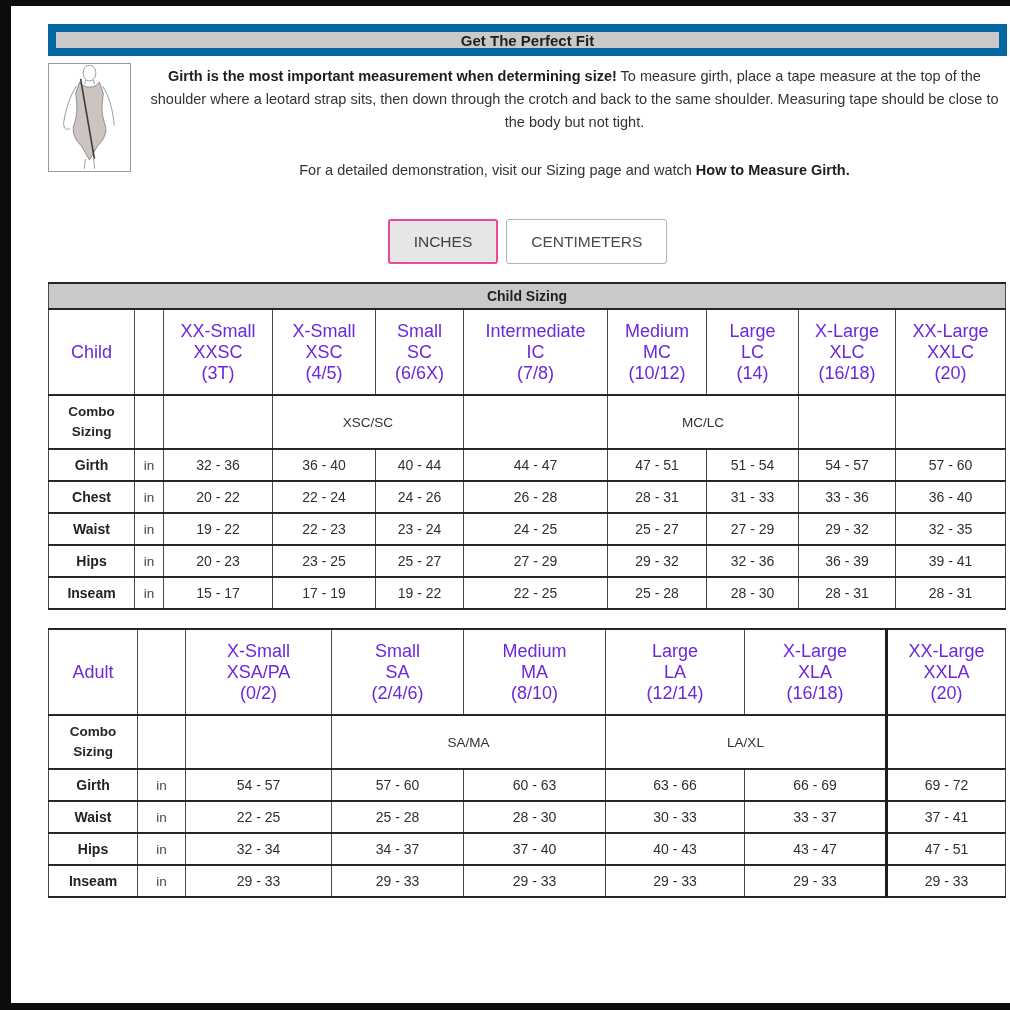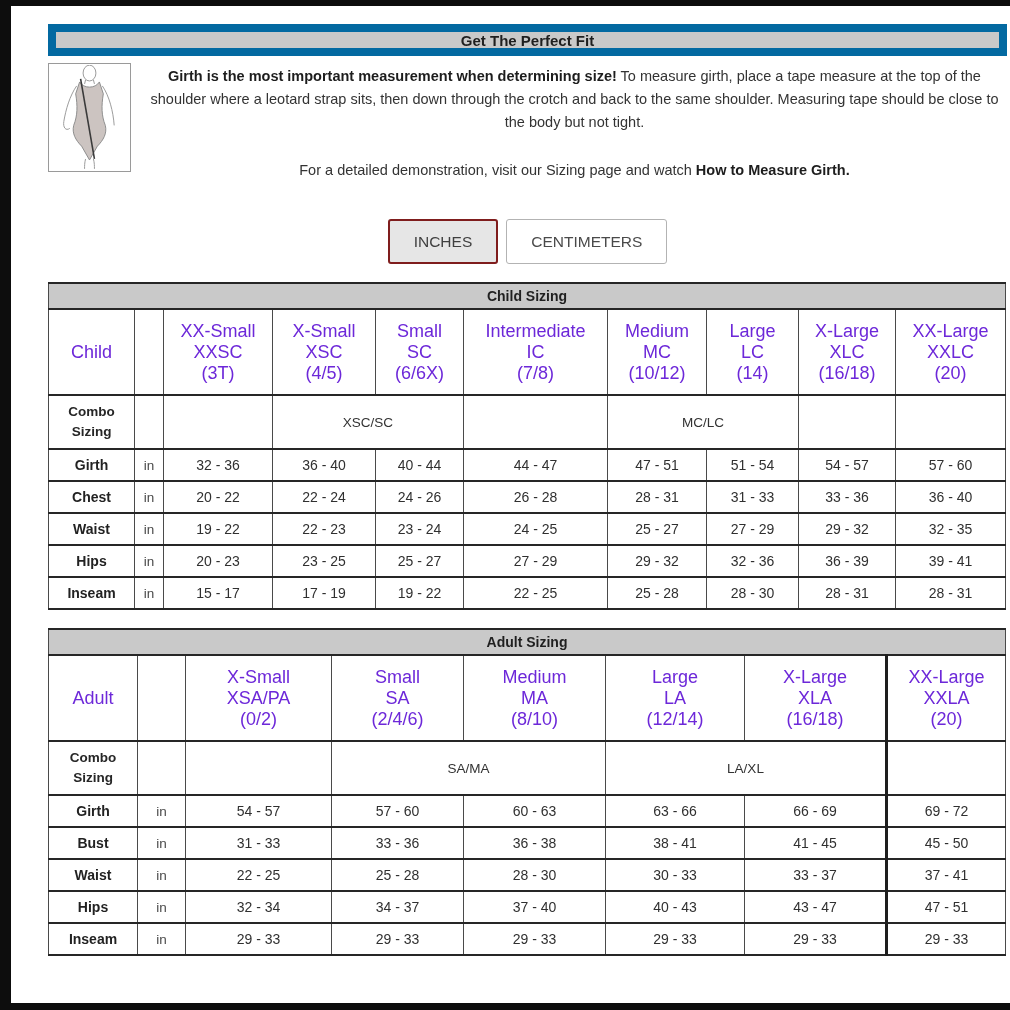--- a/index.html
+++ b/index.html
@@ -32,21 +32,21 @@
   .intro-text .p2 { margin-top:25px; }
 
   .toggle-row { text-align:center; margin-top:37px; }
   .btn {
     display:inline-block; vertical-align:middle; height:45px; line-height:41px;
     font-size:15.5px; color:#4a4a4a; background:#ffffff;
     border:1px solid #b3b3b3; border-radius:3px; padding:0 24px; cursor:pointer;
     font-family:"Liberation Sans","DejaVu Sans",sans-serif;
   }
   .btn.selected {
-    background:#e6e6e6; border:2px solid #7f1d1d; line-height:41px; color:#3f3f3f;
+    background:#e6e6e6; border:2px solid #ec4899; line-height:41px; color:#3f3f3f;
   }
   .btn + .btn { margin-left:8px; }
 
   .guide-note { text-align:center; margin-top:23px; font-size:13.5px; color:#3d3d3d; }
 
   table.size-table {
     border-collapse:collapse; table-layout:fixed; width:957px; margin-top:18px;
     background:#fff;
   }
   table.size-table td {
@@ -241,23 +241,20 @@
       <col style="width:89px">
         <col style="width:48px">
         <col style="width:146px">
         <col style="width:132px">
       <col style="width:142px">
         <col style="width:139px">
         <col style="width:142px">
         <col style="width:119px">
     </colgroup>
     <tbody>
-      <tr class="title-row">
-        <td colspan="8">Adult Sizing</td>
-      </tr>
       <tr class="header-row">
         <td class="lbl">Adult</td>
         <td class="unit"></td>
       <td>
             <div>X-Small</div>
             <div>XSA/PA</div>
             <div>(0/2)</div>
           </td>
           <td>
             <div>Small</div>
@@ -297,30 +294,20 @@
           <td class="lbl">Girth</td>
           <td class="unit">in</td>
           <td class="val">54 - 57</td>
           <td class="val">57 - 60</td>
           <td class="val">60 - 63</td>
           <td class="val">63 - 66</td>
           <td class="val">66 - 69</td>
           <td class="val">69 - 72</td>
         </tr>
         <tr class="data-row">
-          <td class="lbl">Bust</td>
-          <td class="unit">in</td>
-          <td class="val">31 - 33</td>
-          <td class="val">33 - 36</td>
-          <td class="val">36 - 38</td>
-          <td class="val">38 - 41</td>
-          <td class="val">41 - 45</td>
-          <td class="val">45 - 50</td>
-        </tr>
-        <tr class="data-row">
           <td class="lbl">Waist</td>
           <td class="unit">in</td>
           <td class="val">22 - 25</td>
           <td class="val">25 - 28</td>
           <td class="val">28 - 30</td>
           <td class="val">30 - 33</td>
           <td class="val">33 - 37</td>
           <td class="val">37 - 41</td>
         </tr>
         <tr class="data-row">

